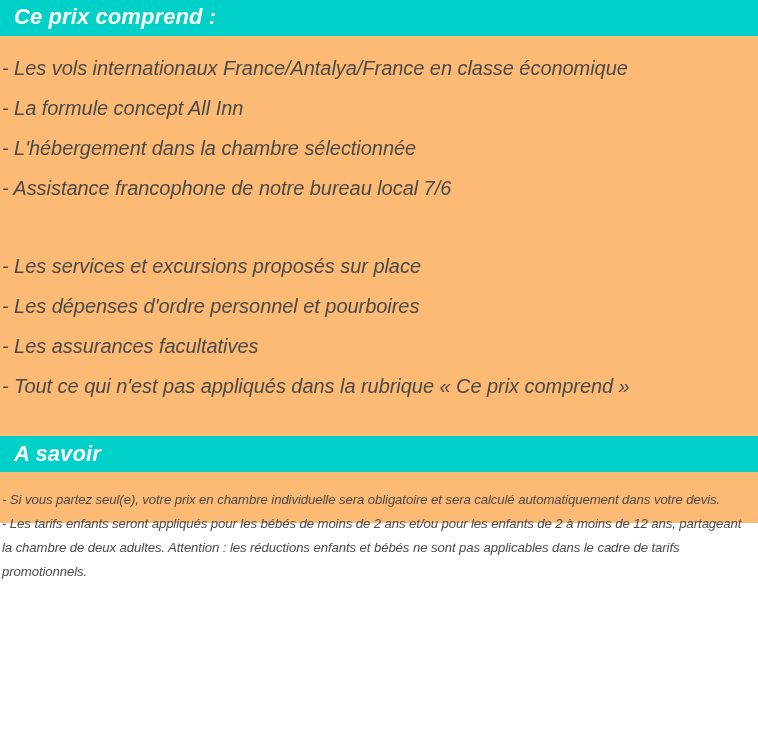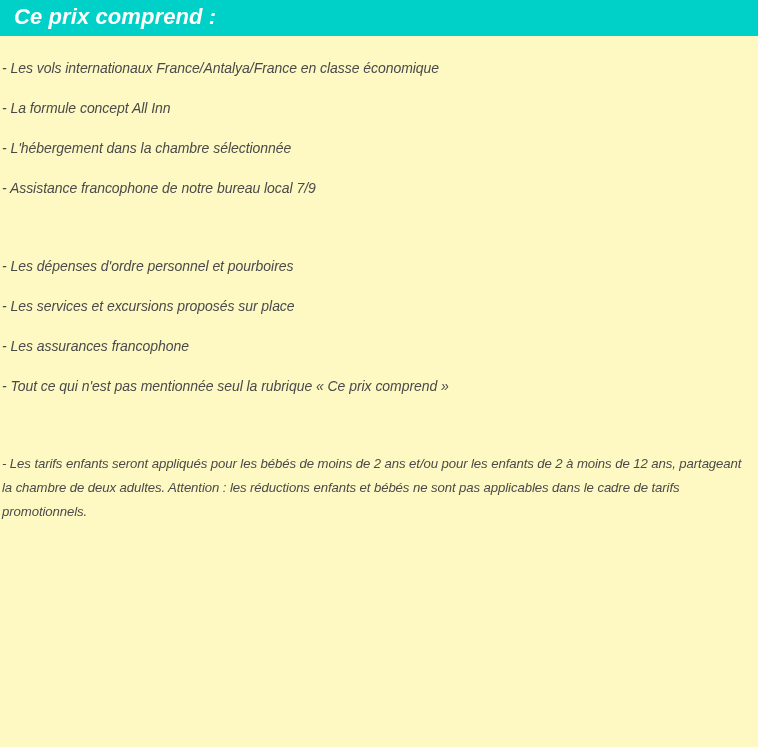--- a/index.html
+++ b/index.html
@@ -12,22 +12,22 @@
     width: 758px;
     height: 747px;
     overflow: hidden;
     font-family: "Liberation Sans", "DejaVu Sans", sans-serif;
     color: #4a4a4a;
   }
 
   .page {
     position: relative;
     width: 758px;
-    height: 747px;
-    background: #fef9c3;
+    height: 523px;
+    background: #fdba74;
   }
 
   
   .section-bar {
     background: #00d1c8;
     color: #ffffff;
     font-style: italic;
     font-weight: bold;
     font-size: 22px;
     line-height: 36px;
@@ -42,21 +42,21 @@
     height: 36px;
     line-height: 33px;
   }
 
   
   .section-body {
     padding: 0 6px 0 2px;
   }
   .list-line {
     font-style: italic;
-    font-size: 14px;
+    font-size: 20px;
     color: #4a4a4a;
     line-height: 40px;
     height: 40px;
     white-space: nowrap;
     overflow: hidden;
     letter-spacing: -0.05px;
   }
 
   
   .para-body {
@@ -81,35 +81,37 @@
 
 <div class="page">
 
   <div class="section-bar clipped-top">Ce prix comprend :</div>
 
   <div class="section-body">
     <div class="spacer-sm"></div>
     <div class="list-line">- Les vols internationaux France/Antalya/France en classe économique</div>
     <div class="list-line">- La formule concept All Inn</div>
     <div class="list-line">- L'hébergement dans la chambre sélectionnée</div>
-    <div class="list-line">- Assistance francophone de notre bureau local 7/9</div>
+    <div class="list-line">- Assistance francophone de notre bureau local 7/6</div>
   </div>
 
   <div class="spacer-md"></div>
 
 
   <div class="section-body">
     <div class="spacer-sm"></div>
+    <div class="list-line">- Les services et excursions proposés sur place</div>
     <div class="list-line">- Les dépenses d'ordre personnel et pourboires</div>
-    <div class="list-line">- Les services et excursions proposés sur place</div>
-    <div class="list-line">- Les assurances francophone</div>
-    <div class="list-line">- Tout ce qui n'est pas mentionnée seul la rubrique « Ce prix comprend »</div>
+    <div class="list-line">- Les assurances facultatives</div>
+    <div class="list-line">- Tout ce qui n'est pas appliqués dans la rubrique « Ce prix comprend »</div>
   </div>
 
   <div class="spacer-lg"></div>
 
+  <div class="section-bar">A savoir</div>
 
   <div class="para-body">
     <div class="spacer-xl"></div>
+    <p class="para">- Si vous partez seul(e), votre prix en chambre individuelle sera obligatoire et sera calculé automatiquement dans votre devis.</p>
     <p class="para">- Les tarifs enfants seront appliqués pour les bébés de moins de 2 ans et/ou pour les enfants de 2 à moins de 12 ans, partageant la chambre de deux adultes. Attention : les réductions enfants et bébés ne sont pas applicables dans le cadre de tarifs promotionnels.</p>
   </div>
 
 </div>
 
 </body></html>

